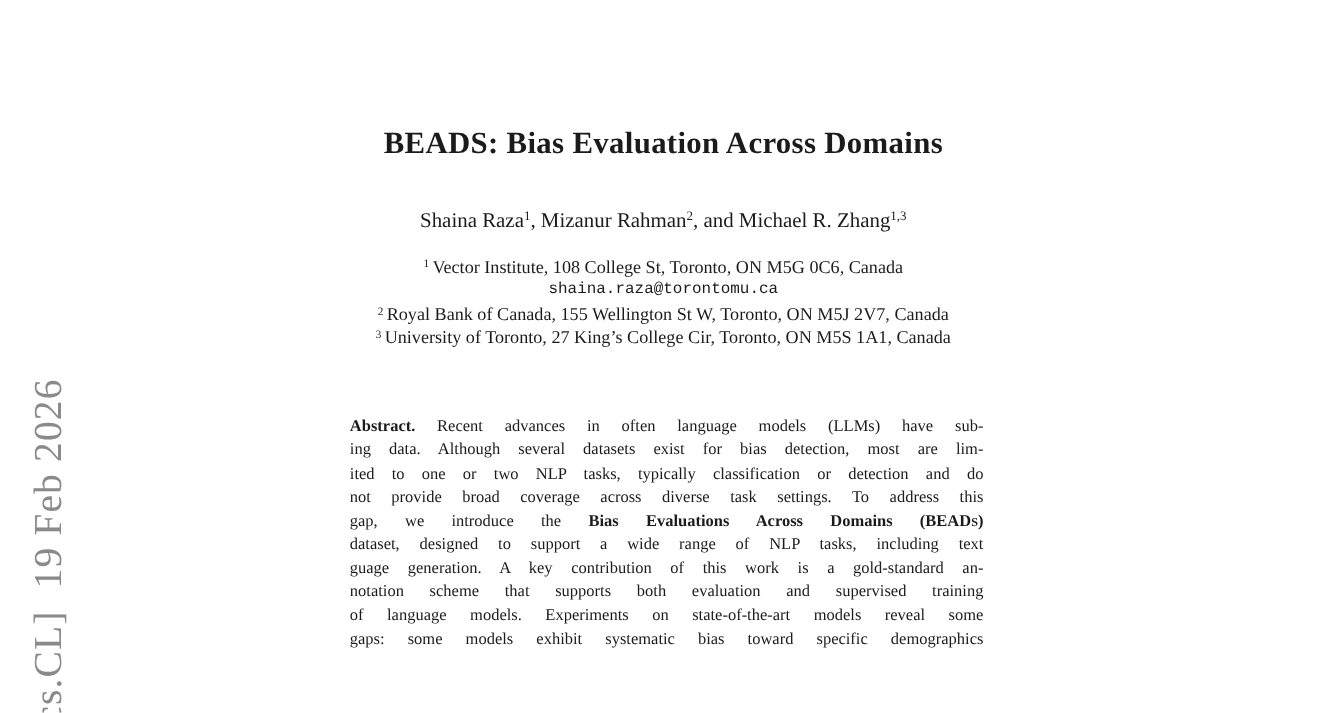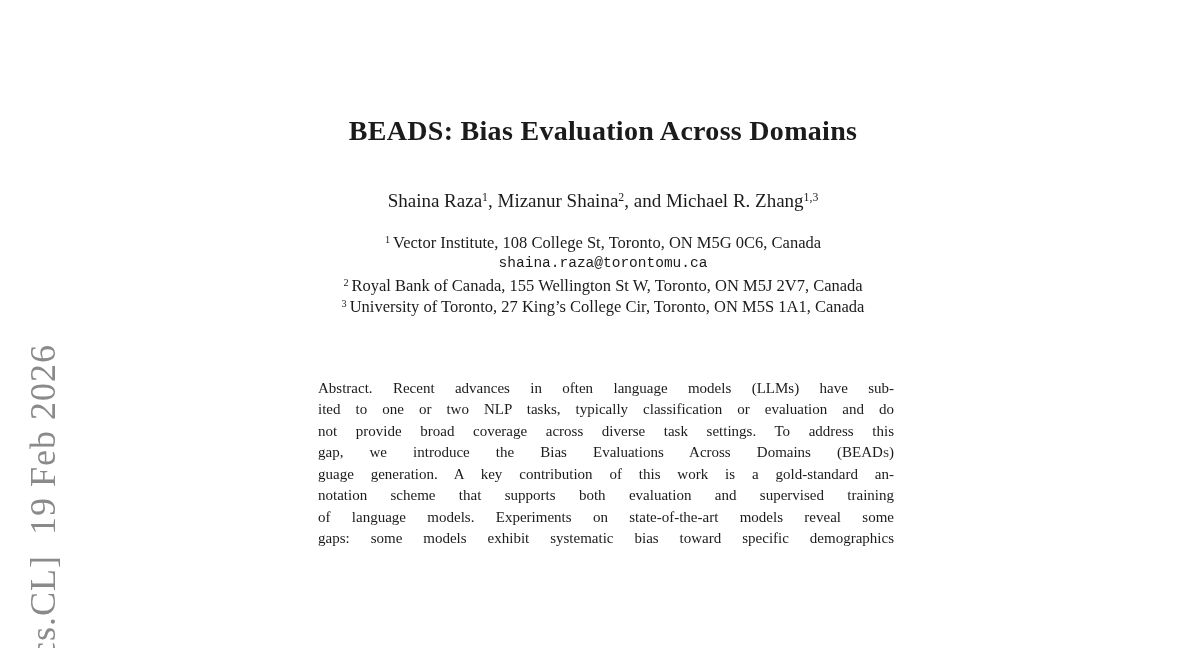--- a/index.html
+++ b/index.html
@@ -72,43 +72,45 @@
     width: 576px;
     font-size: 15px;
   }
   .abs-line {
     text-align: justify;
     text-align-last: justify;
     line-height: 21.45px;
     height: 21.45px;
     overflow: visible;
   }
-  .b { font-weight: normal; }
+  .b { font-weight: bold; }
   .sc { font-variant: small-caps; }
 </style>
 </head>
 <body>
 
 <div class="page">
   <div class="watermark" style="color: rgb(138, 138, 138);">cs.CL]  19 Feb 2026</div>
 
   <h1 class="title">BEADS: Bias Evaluation Across Domains</h1>
 
-  <div class="authors"><span>Shaina Raza</span><span class="sup">1</span>, <span>Mizanur Shaina</span><span class="sup">2</span>, and <span>Michael R. Zhang</span><span class="sup">1,3</span></div>
+  <div class="authors"><span>Shaina Raza</span><span class="sup">1</span>, <span>Mizanur Rahman</span><span class="sup">2</span>, and <span>Michael R. Zhang</span><span class="sup">1,3</span></div>
 
   <div class="affils">
       <div class="row"><span class="sup">1</span>Vector Institute, 108 College St, Toronto, ON M5G 0C6, Canada</div>
       <div class="row email">shaina.raza@torontomu.ca</div>
       <div class="row"><span class="sup">2</span>Royal Bank of Canada, 155 Wellington St W, Toronto, ON M5J 2V7, Canada</div>
       <div class="row"><span class="sup">3</span>University of Toronto, 27 King’s College Cir, Toronto, ON M5S 1A1, Canada</div>
     </div>
 
   <div class="abstract">
       <div class="abs-line"><span class="b">Abstract.</span><span> Recent advances in often language models (LLMs) have sub-</span></div>
-      <div class="abs-line"><span>ited to one or two NLP tasks, typically classification or evaluation and do</span></div>
+      <div class="abs-line"><span>ing data. Although several datasets exist for bias detection, most are lim-</span></div>
+      <div class="abs-line"><span>ited to one or two NLP tasks, typically classification or detection and do</span></div>
       <div class="abs-line"><span>not provide broad coverage across diverse task settings. To address this</span></div>
       <div class="abs-line"><span>gap, we introduce the </span><span class="b">Bias Evaluations Across Domains</span><span class="b"> (</span><span class="b sc">BEADs</span><span class="b">)</span></div>
+      <div class="abs-line"><span>dataset, designed to support a wide range of NLP tasks, including text</span></div>
       <div class="abs-line"><span>guage generation. A key contribution of this work is a gold-standard an-</span></div>
       <div class="abs-line"><span>notation scheme that supports both evaluation and supervised training</span></div>
       <div class="abs-line"><span>of language models. Experiments on state-of-the-art models reveal some</span></div>
       <div class="abs-line"><span>gaps: some models exhibit systematic bias toward specific demographics</span></div>
     </div>
 </div>
 
 </body></html>

